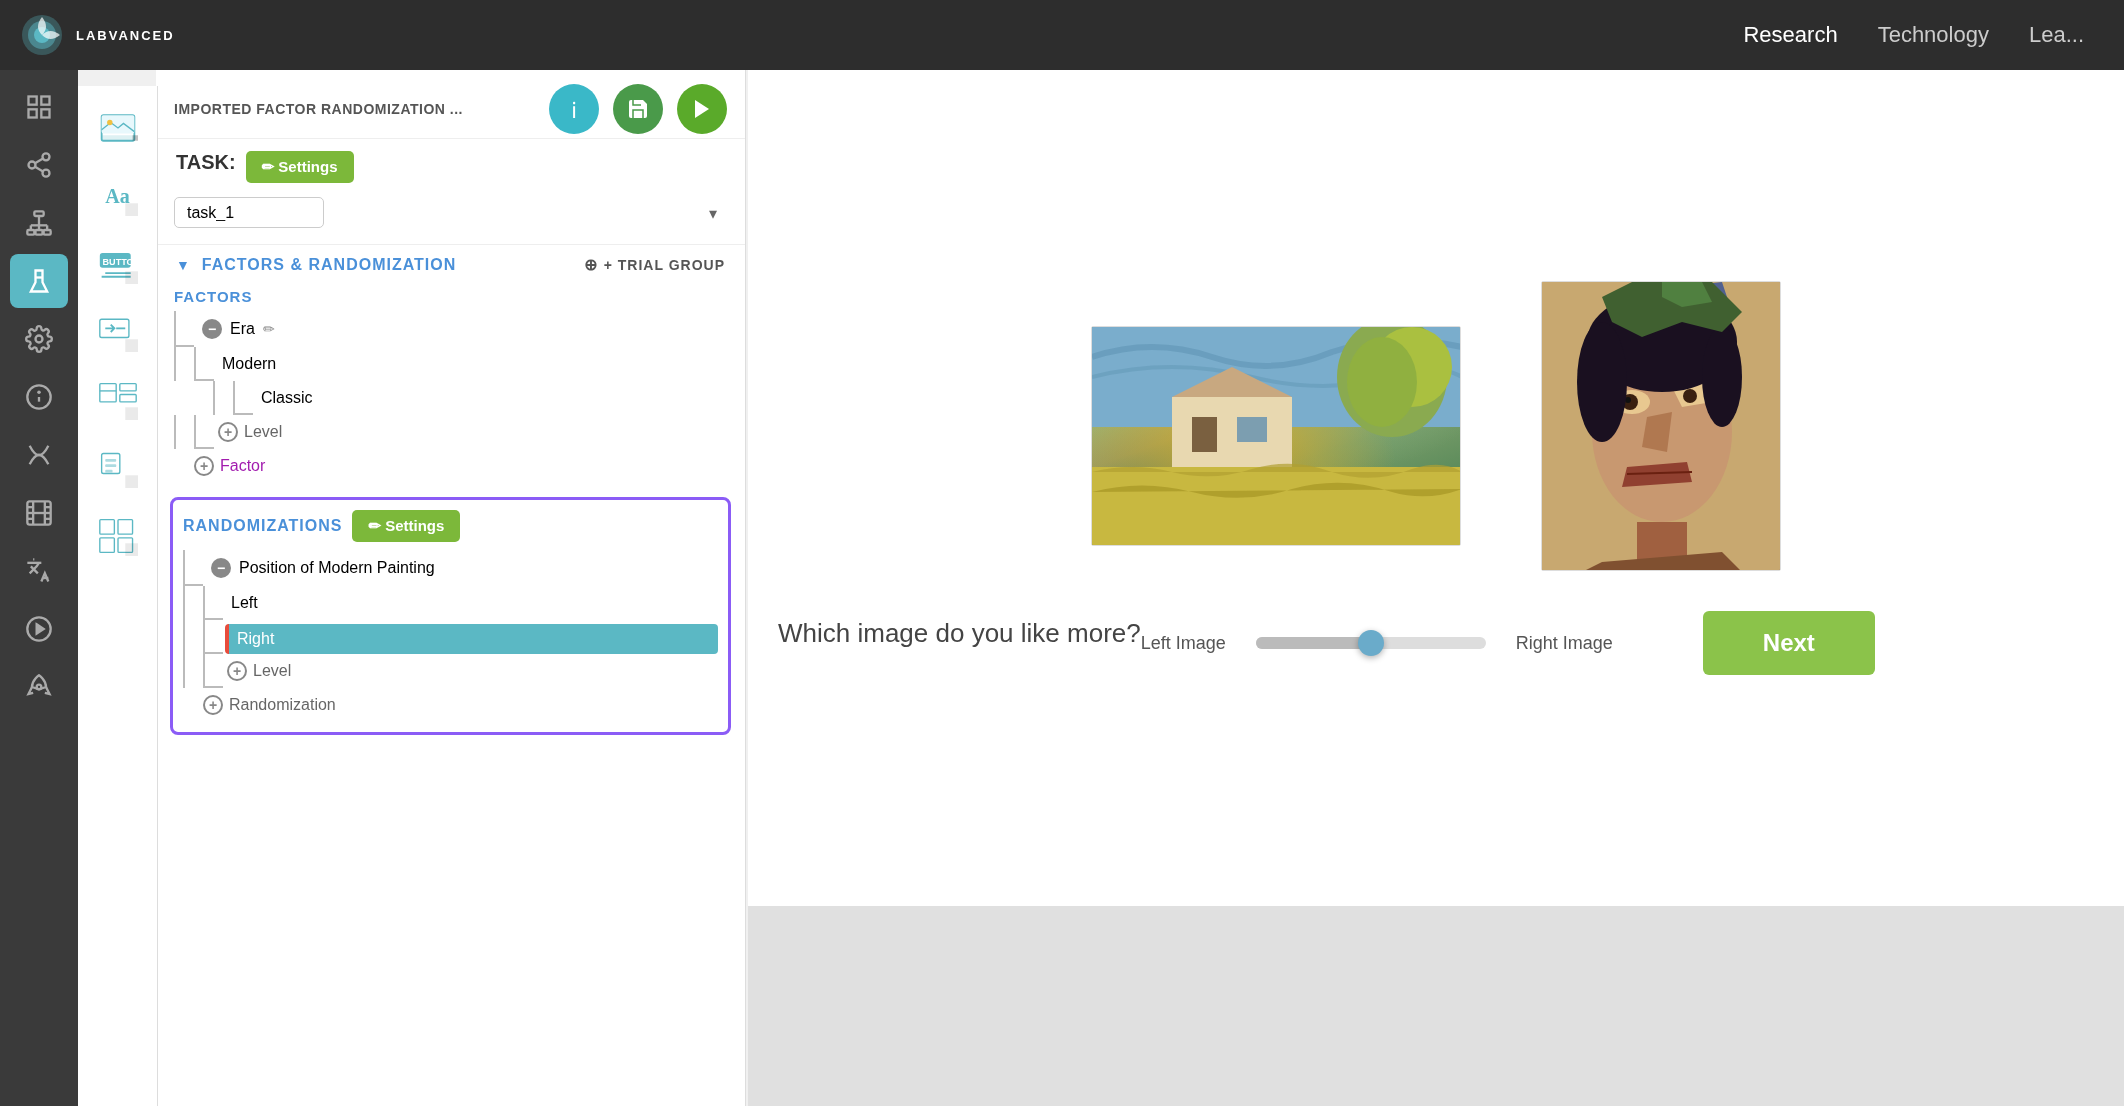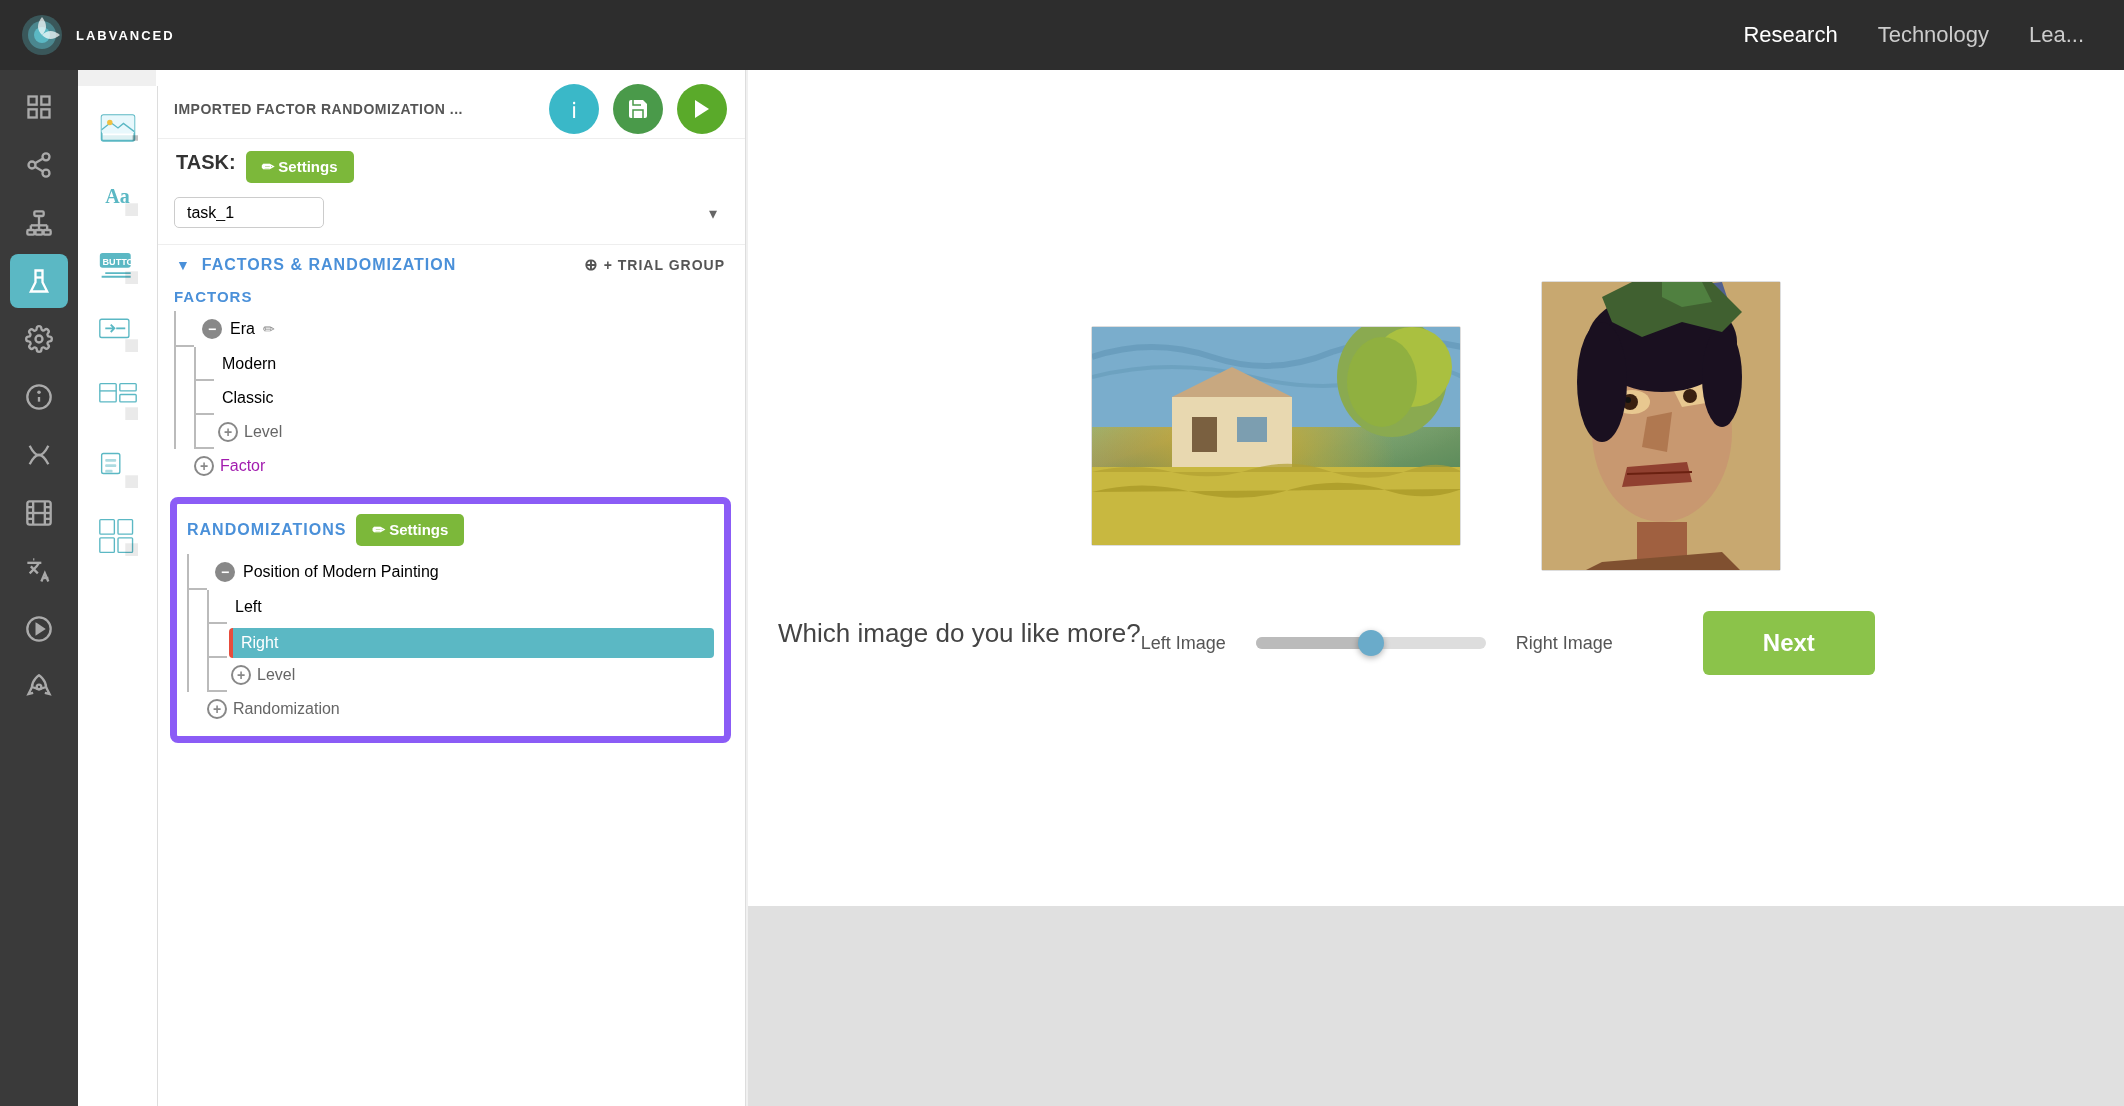--- a/index.html
+++ b/index.html
@@ -83,21 +83,21 @@
     .section-title { font-size: 16px; font-weight: 800; color: #4a90d9; letter-spacing: 1px; }
     .section-chevron { color: #4a90d9; font-size: 14px; }
     .trial-group-btn {
       margin-left: auto; display: flex; align-items: center; gap: 5px;
       color: #555; font-size: 14px; font-weight: 700; cursor: pointer;
       border: none; background: none; letter-spacing: 1px;
     }
 
     
     .randomizations-box {
-      border: 7px solid #8b5cf6; border-radius: 8px; margin: 10px 14px; padding: 10px;
+      border: 3px solid #8b5cf6; border-radius: 8px; margin: 10px 14px; padding: 10px;
     }
     .rand-header {
       display: flex; align-items: center; gap: 10px; margin-bottom: 8px;
     }
     .rand-title { font-size: 16px; font-weight: 800; color: #4a90d9; letter-spacing: 1px; }
 
     
     .main-content {
       position: fixed; top: 70px; left: 748px; right: 0; bottom: 0;
       display: flex; flex-direction: column;
@@ -407,21 +407,21 @@
         <span style="font-size: 14px; color: #888;">✏</span>
       </div>
     </div>
 
     <div style="display: flex; align-items: center; min-height: 34px;">
       <div style="width: 20px; height: 34px; border-left: 2px solid #bbb; flex-shrink:0;"></div>
       <div style="width: 20px; height: 34px; border-left: 2px solid #bbb; border-bottom: 2px solid #bbb; flex-shrink:0;"></div>
       <span style="padding: 4px 8px;">Modern</span>
     </div>
 
-    <div style="display: flex; align-items: center; min-height: 34px;">
+    <div style="display: flex; align-items: center; min-height: 34px; margin-left: 39px;">
       <div style="width: 20px; height: 34px; border-left: 2px solid #bbb; flex-shrink:0;"></div>
       <div style="width: 20px; height: 34px; border-left: 2px solid #bbb; border-bottom: 2px solid #bbb; flex-shrink:0;"></div>
       <span style="padding: 4px 8px;">Classic</span>
     </div>
 
     <div style="display: flex; align-items: center; min-height: 34px;">
       <div style="width: 20px; height: 34px; border-left: 2px solid #bbb; flex-shrink:0;"></div>
       <div style="width: 20px; height: 34px; border-left: 2px solid #bbb; border-bottom: 2px solid #bbb; flex-shrink:0;"></div>
       <div style="width: 20px; height: 20px; border-radius: 50%; border: 2px solid #888; display: flex; align-items: center; justify-content: center; color: #888; font-size: 14px; font-weight: 700; margin: 0 6px 0 4px; flex-shrink:0;">+</div>
       <span style="color: #666;">Level</span>

